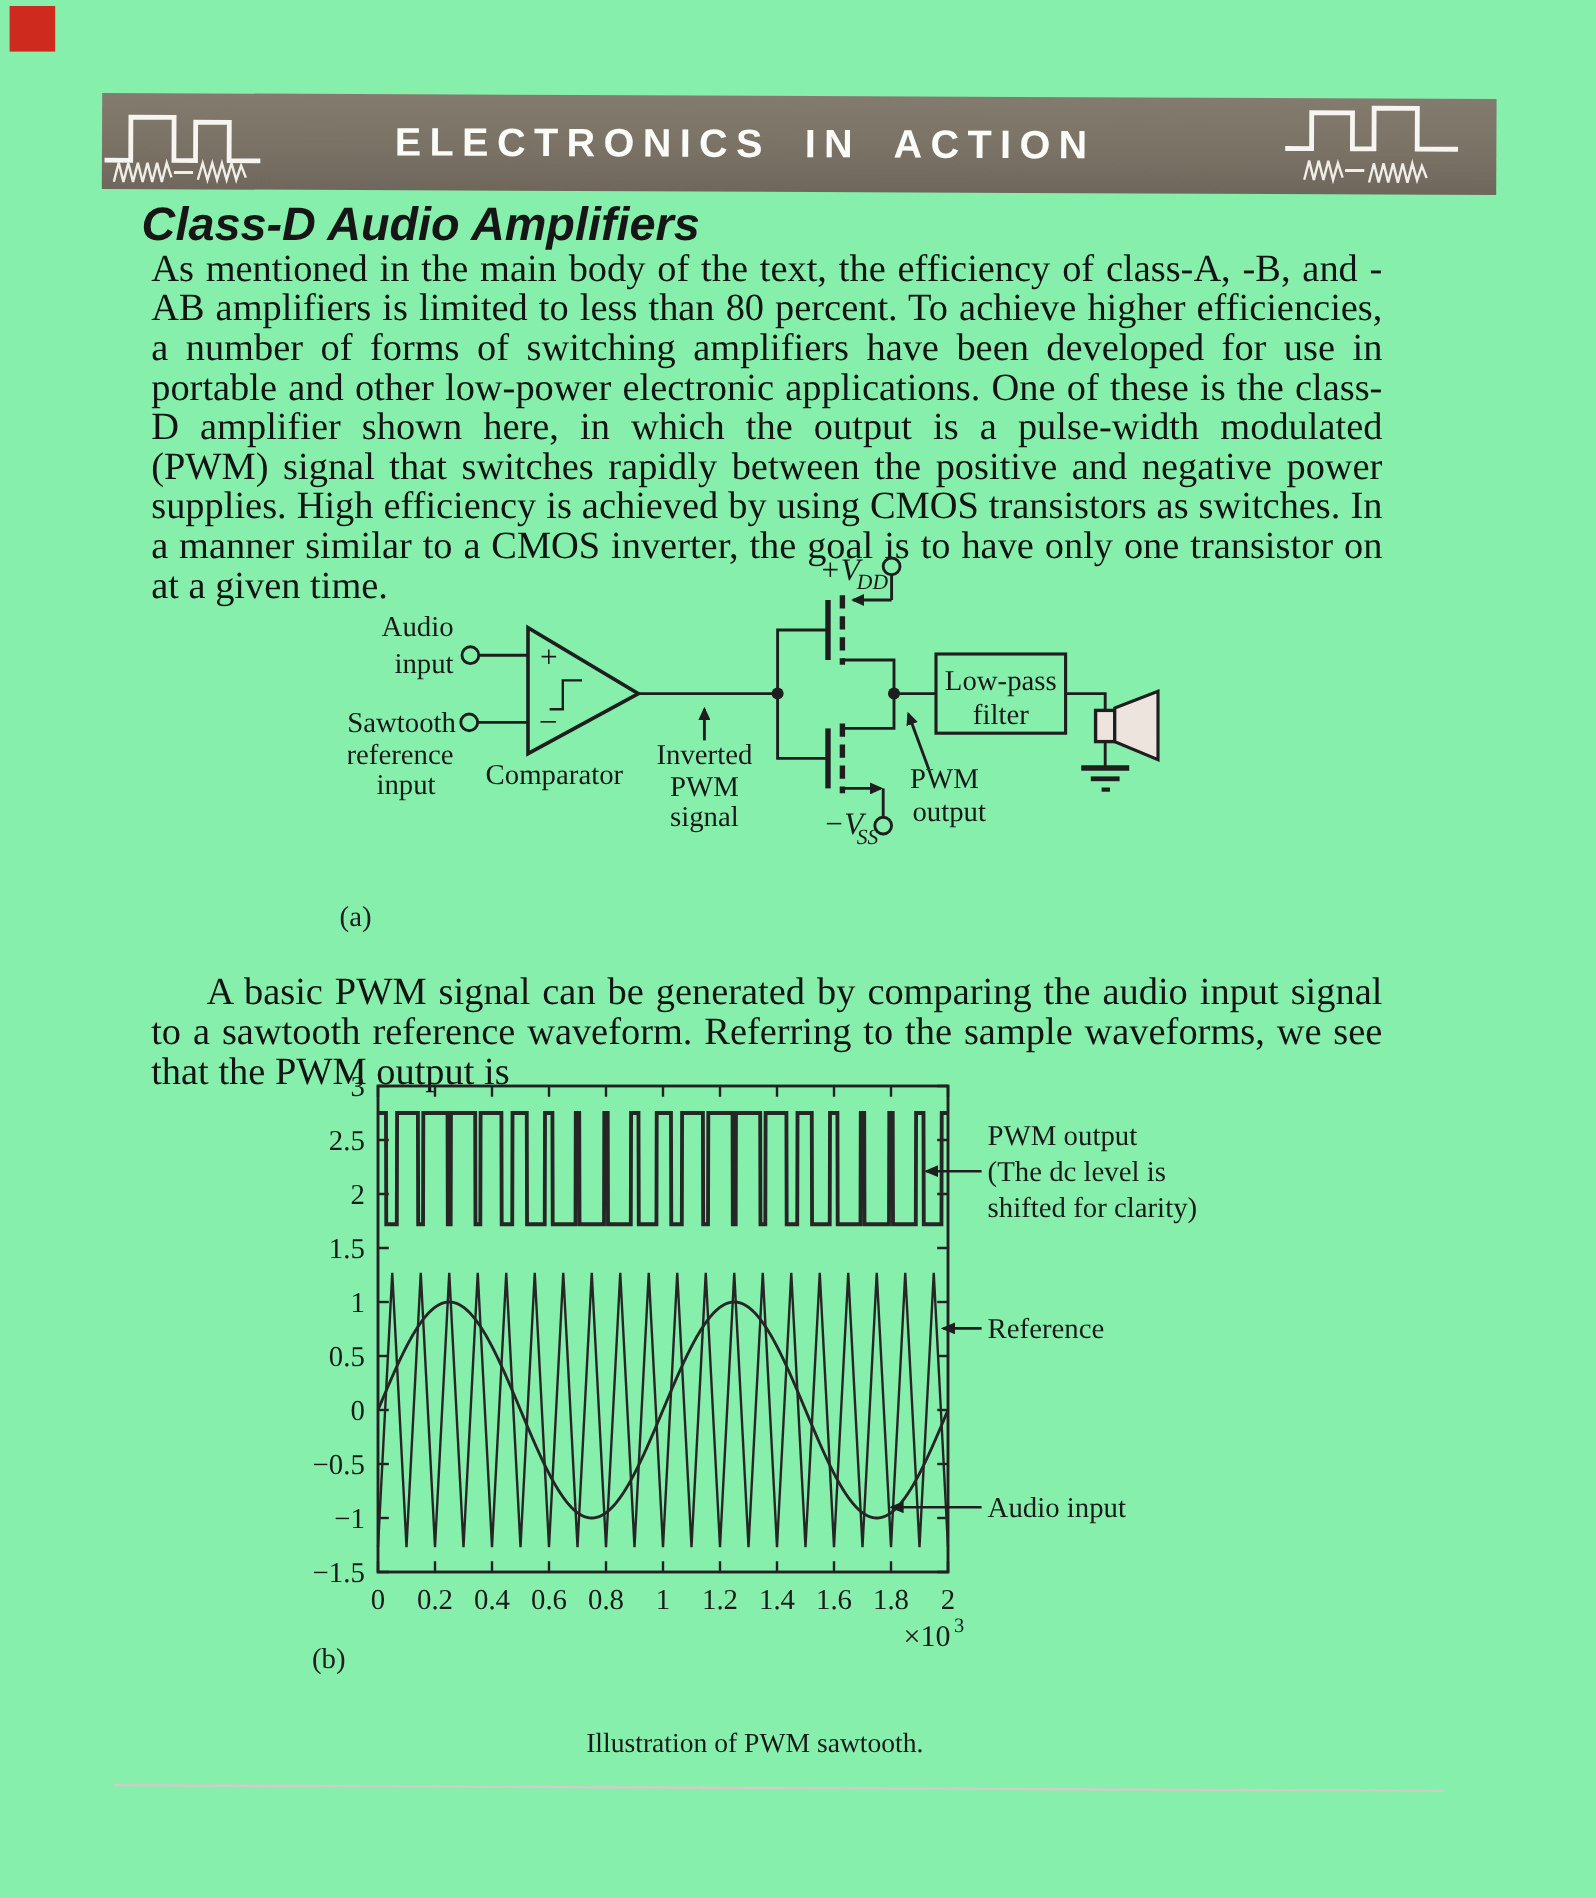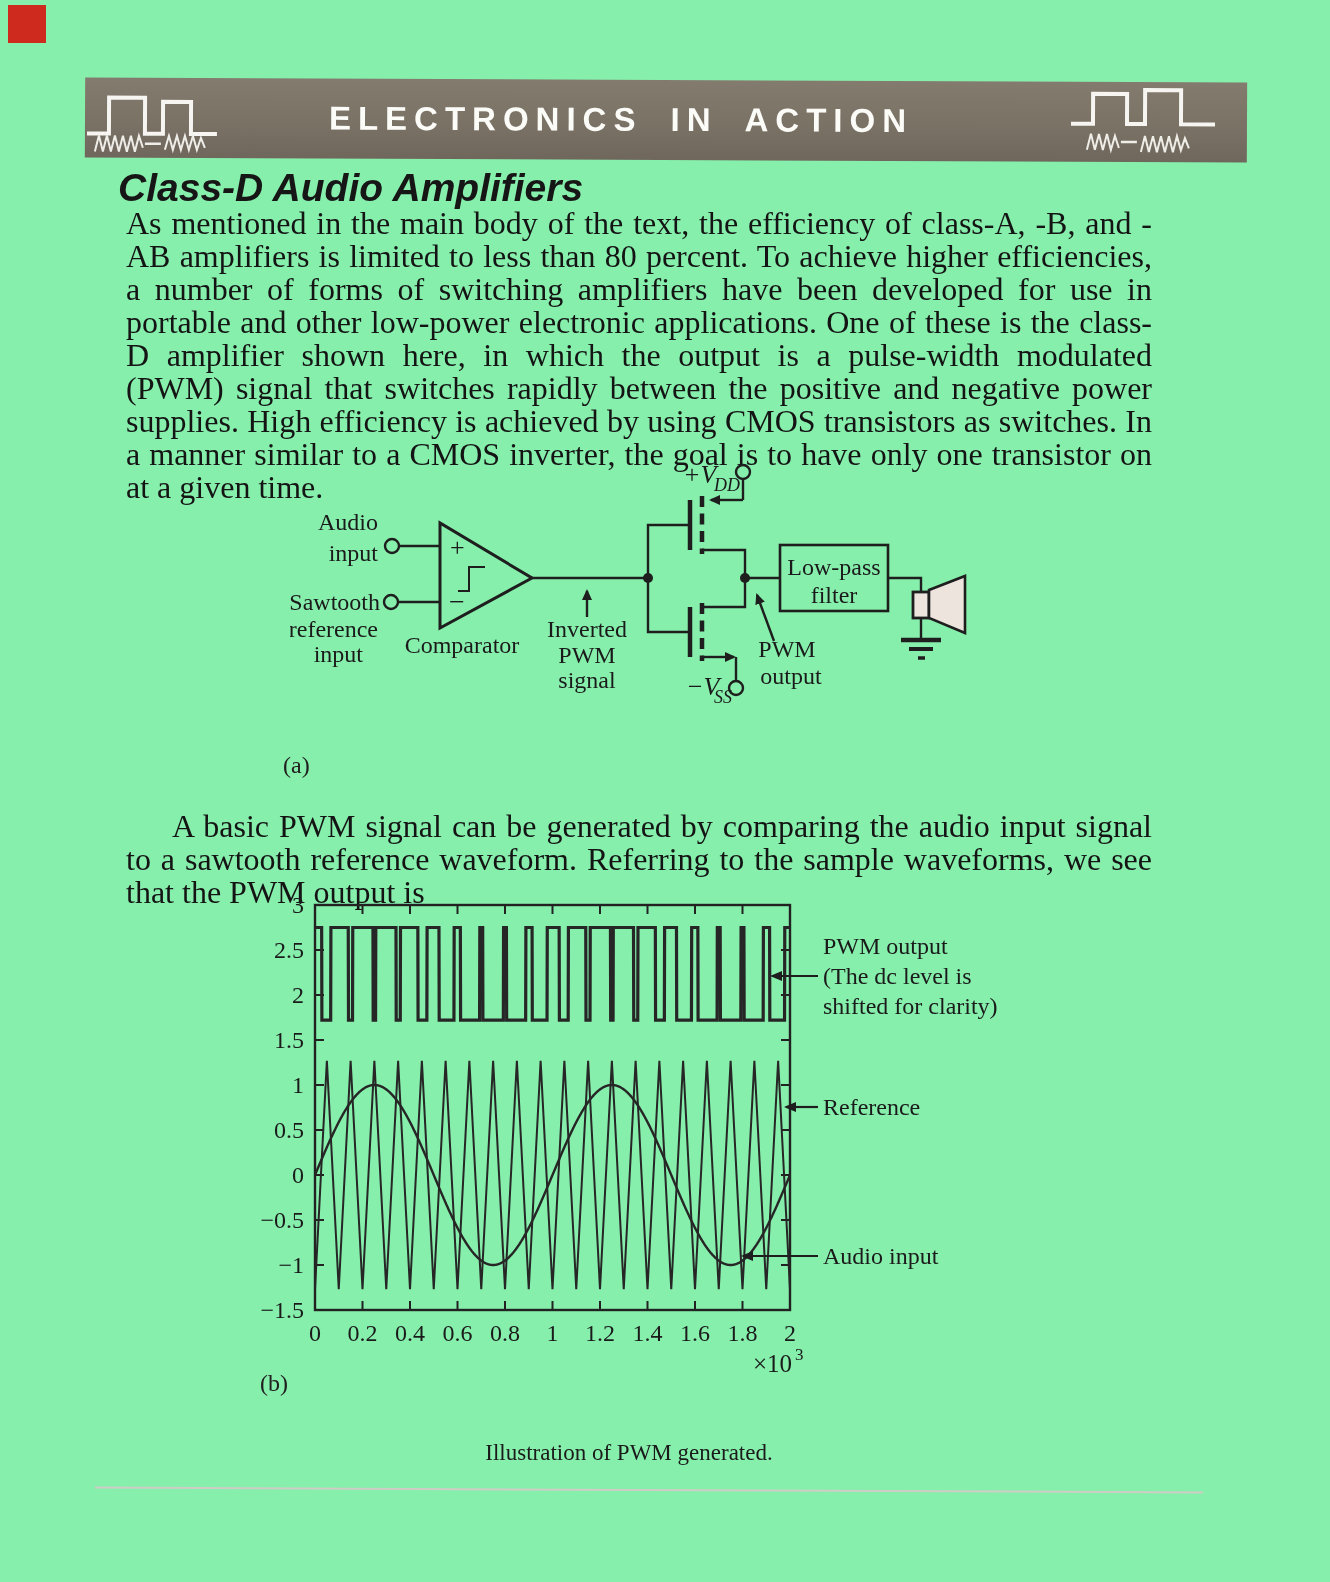--- a/index.html
+++ b/index.html
@@ -232,17 +232,17 @@
       <text x="540" y="482" font-size="17">3</text>
     </g>
     <defs>
       <marker id="arr2" markerWidth="12" markerHeight="10" refX="10" refY="5" orient="auto" markerUnits="userSpaceOnUse">
         <path d="M0,0 L12,5 L0,10 z" fill="#1e1e1e"></path>
       </marker>
     </defs>
   </svg>
 
   <div id="fig-b-label" class="fig-label">(b)</div>
-  <div id="fig-b-caption" class="fig-caption">Illustration of PWM generated.</div>
+  <div id="fig-b-caption" class="fig-caption">Illustration of PWM sawtooth.</div>
 
   <div id="divider"></div>
 
 </div>
 
 </body></html>

